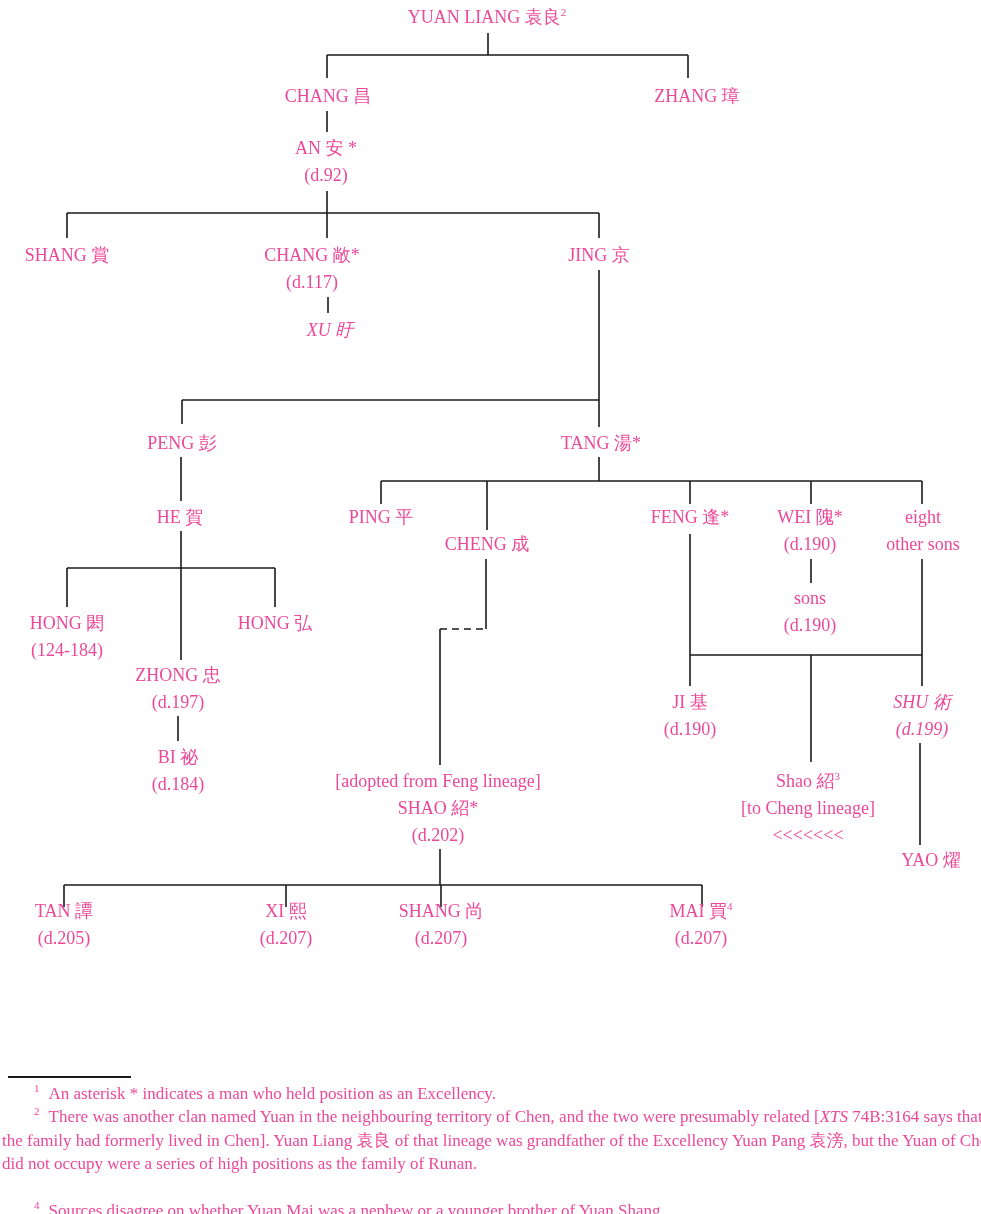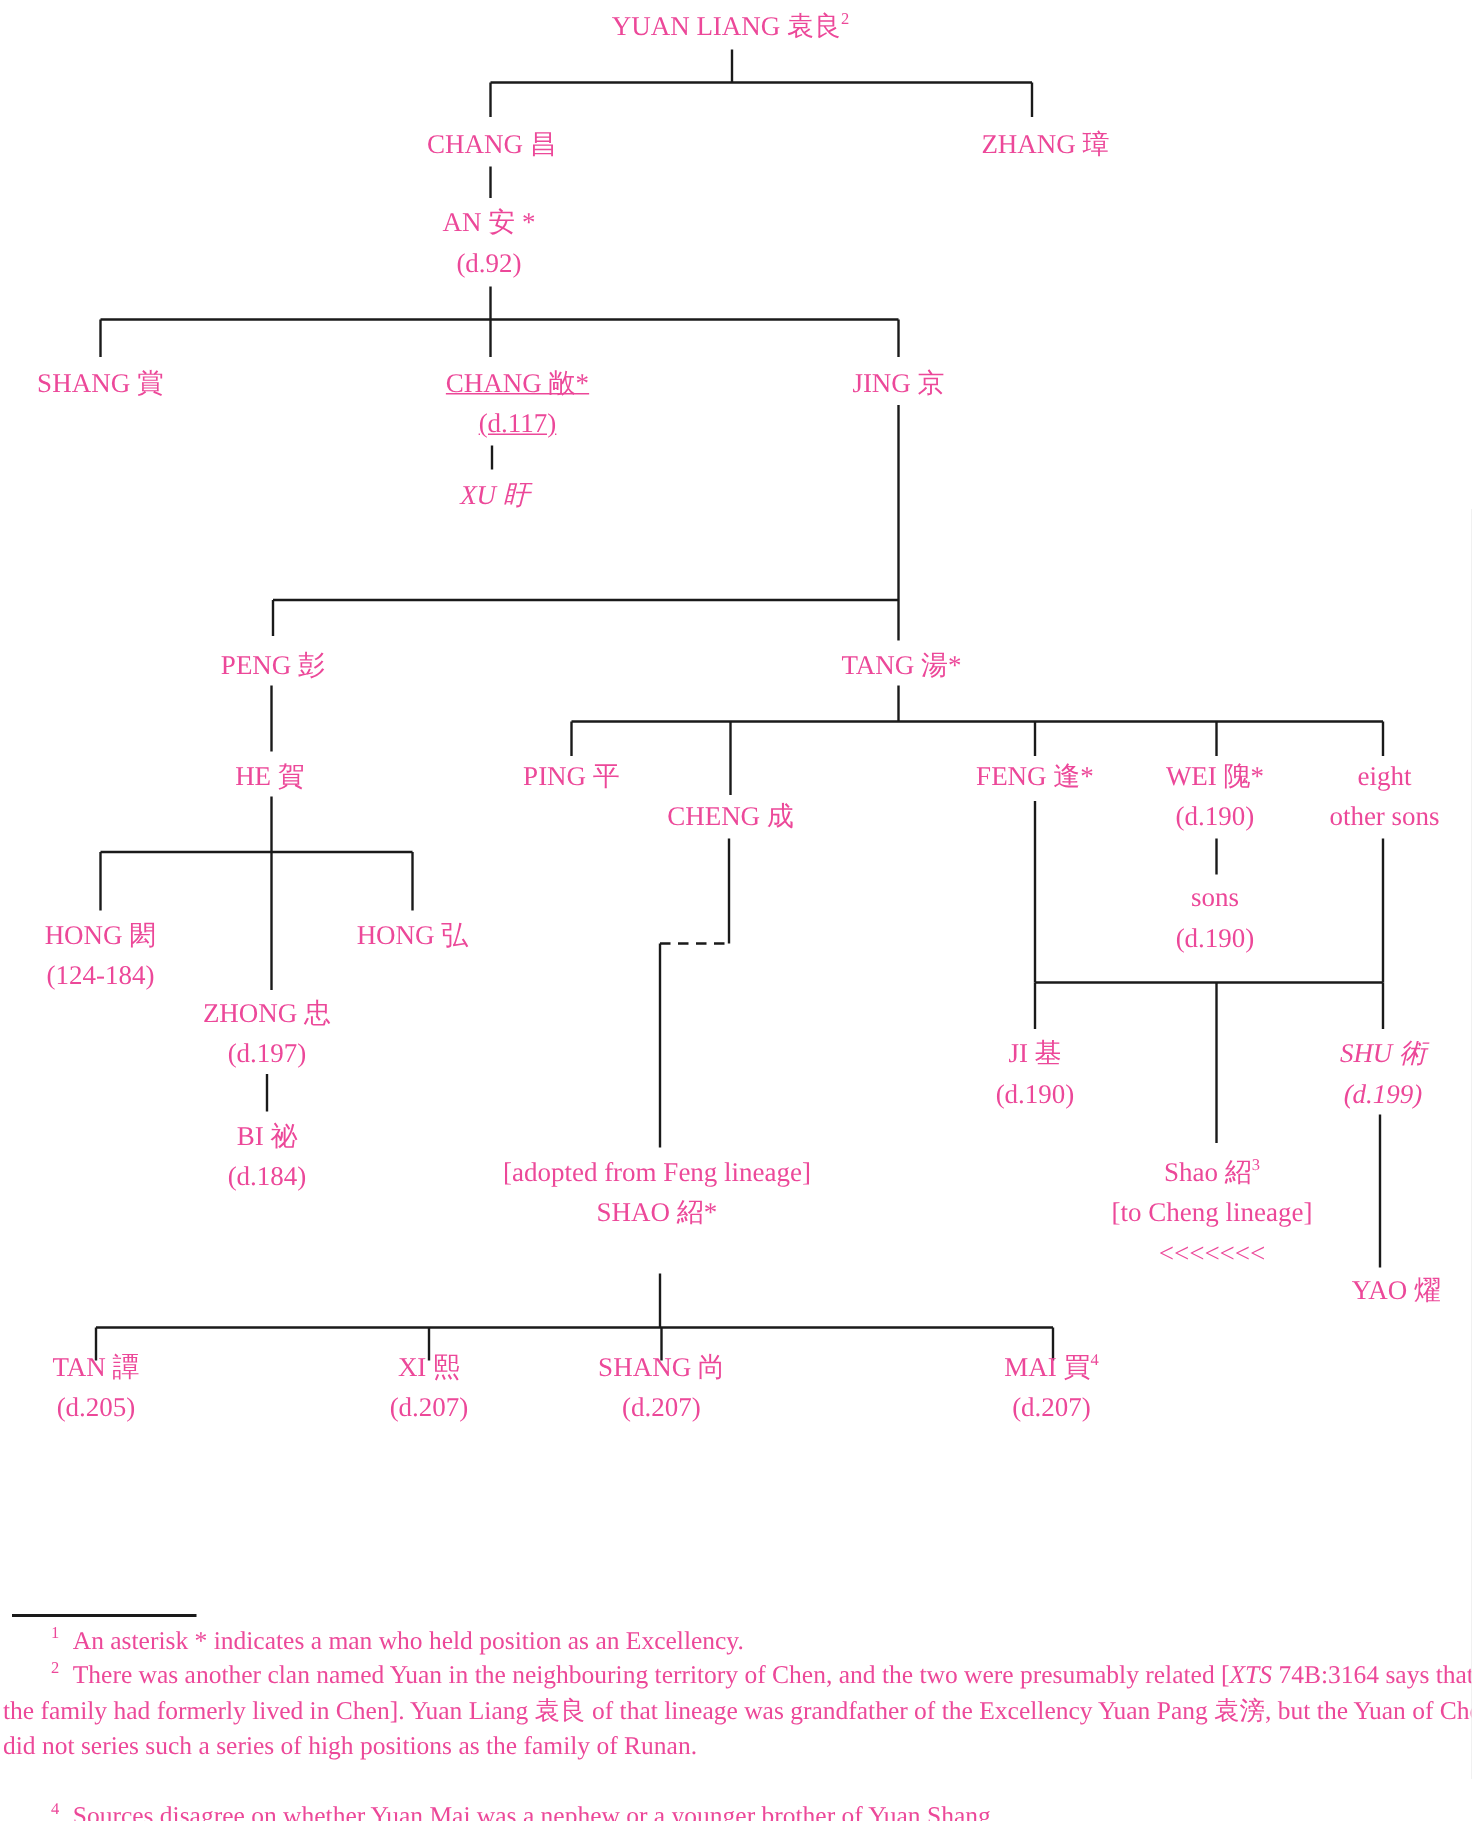--- a/index.html
+++ b/index.html
@@ -100,21 +100,21 @@
   </div>
 
   <div class="node" style="left:326px;top:135px;">
     <div>AN 安 *</div>
     <div>(d.92)</div>
   </div>
 
   <div class="node" style="left:67px;top:242px;">
     <div>SHANG 賞</div>
   </div>
-  <div class="node" style="left:345px;top:242px;text-decoration:underline;">
+  <div class="node" style="left:312px;top:242px;">
     <div>CHANG 敞*</div>
     <div>(d.117)</div>
   </div>
   <div class="node" style="left:599px;top:242px;">
     <div>JING 京</div>
   </div>
   <div class="node" style="left:330px;top:317px;font-style:italic;">
     <div>XU 盱</div>
   </div>
 
@@ -169,20 +169,21 @@
     <div>SHU 術</div>
     <div>(d.199)</div>
   </div>
   <div class="node" style="left:178px;top:744px;">
     <div>BI 祕</div>
     <div>(d.184)</div>
   </div>
   <div class="node" style="left:438px;top:768px;">
     <div>[adopted from Feng lineage]</div>
     <div><span>SHAO 紹*</span></div>
+    <div>(d.202)</div>
   </div>
   <div class="node" style="left:808px;top:768px;">
     <div><span>Shao 紹</span><sup>3</sup></div>
     <div>[to Cheng lineage]</div>
     <div>&lt;&lt;&lt;&lt;&lt;&lt;&lt;</div>
   </div>
 
   <div class="node" style="left:931px;top:847px;">
     <div>YAO 燿</div>
   </div>
@@ -200,18 +201,18 @@
   </div>
   <div class="node" style="left:701px;top:898px;">
     <div><span>MAI 買</span><sup>4</sup></div>
     <div>(d.207)</div>
   </div>
 
   <div class="fn" style="left:34px;top:1082px;"><sup>1</sup><span>An asterisk * indicates a man who held position as an Excellency.</span></div>
 
   <div class="fn" style="left:34px;top:1105px;"><sup>2</sup><span>There was another clan named Yuan in the neighbouring territory of Chen, and the two were presumably related [</span><span class="it">XTS</span><span> 74B:3164 says that</span></div>
   <div class="fn" style="left:2px;top:1129px;"><span>the family had formerly lived in Chen]. Yuan Liang 袁良 of that lineage was grandfather of the Excellency Yuan Pang 袁滂, but the Yuan of Chen</span></div>
-  <div class="fn" style="left:2px;top:1152px;"><span>did not series such a series of high positions as the family of Runan.</span></div>
+  <div class="fn" style="left:2px;top:1152px;"><span>did not occupy were a series of high positions as the family of Runan.</span></div>
 
 
   <div class="fn" style="left:34px;top:1199px;"><sup>4</sup><span>Sources disagree on whether Yuan Mai was a nephew or a younger brother of Yuan Shang.</span></div>
 
 </div>
 
 </body></html>

